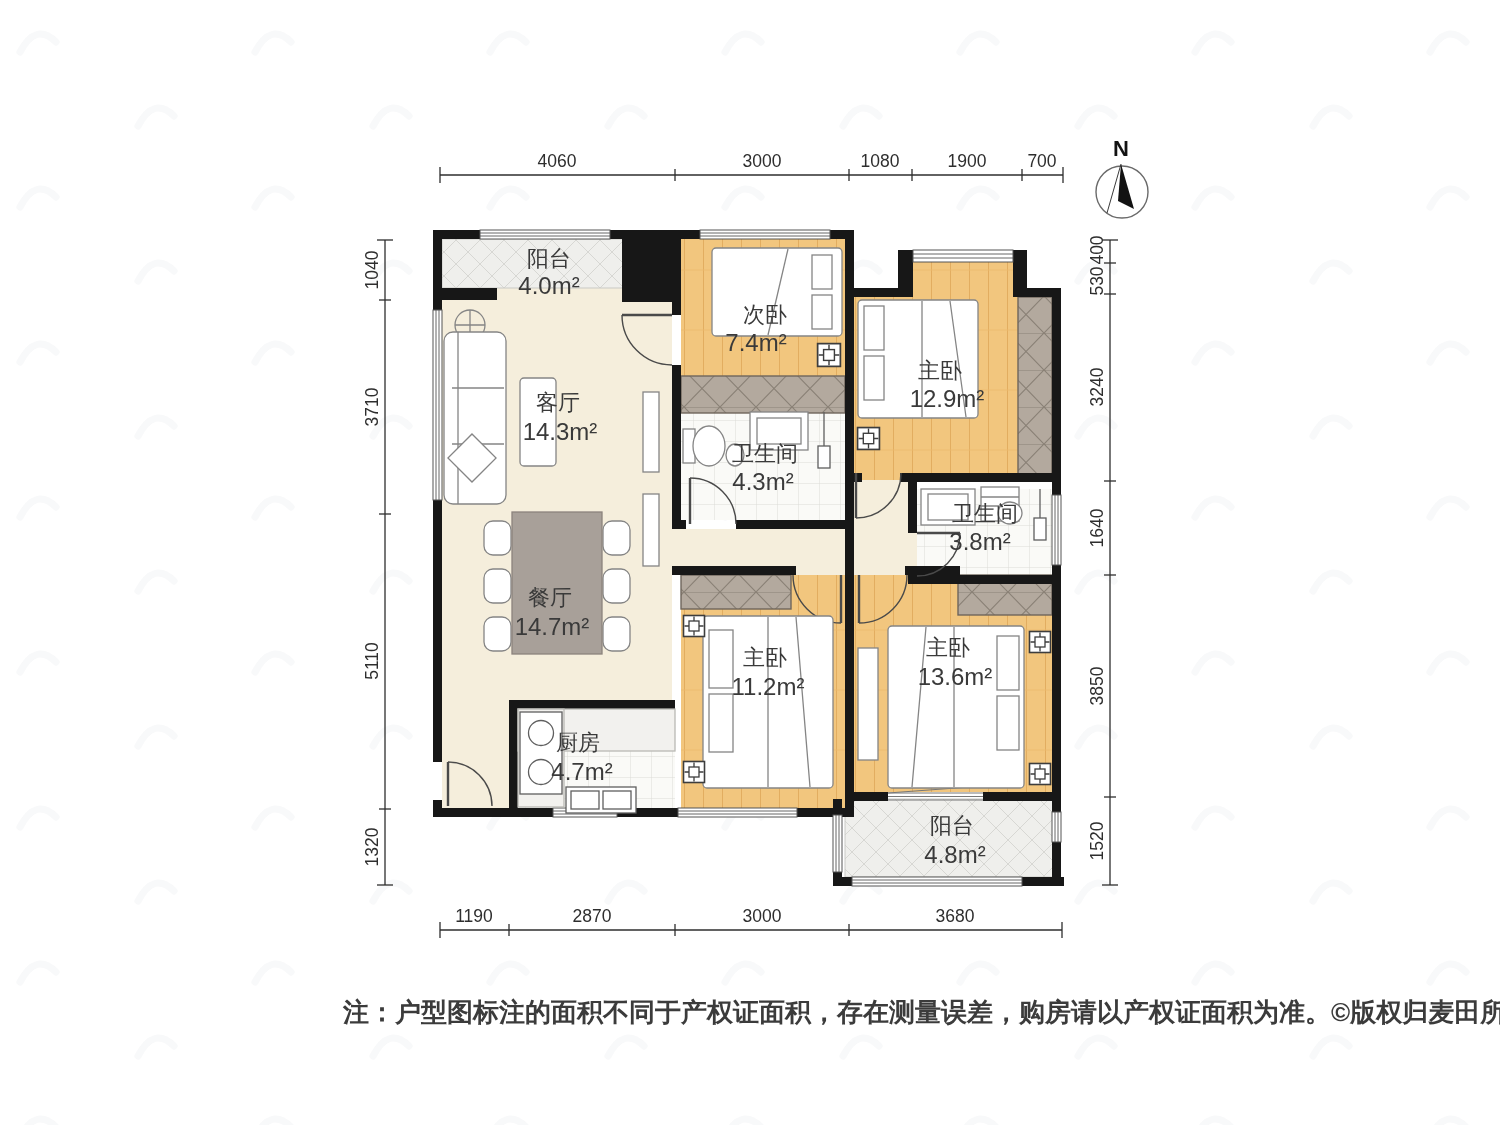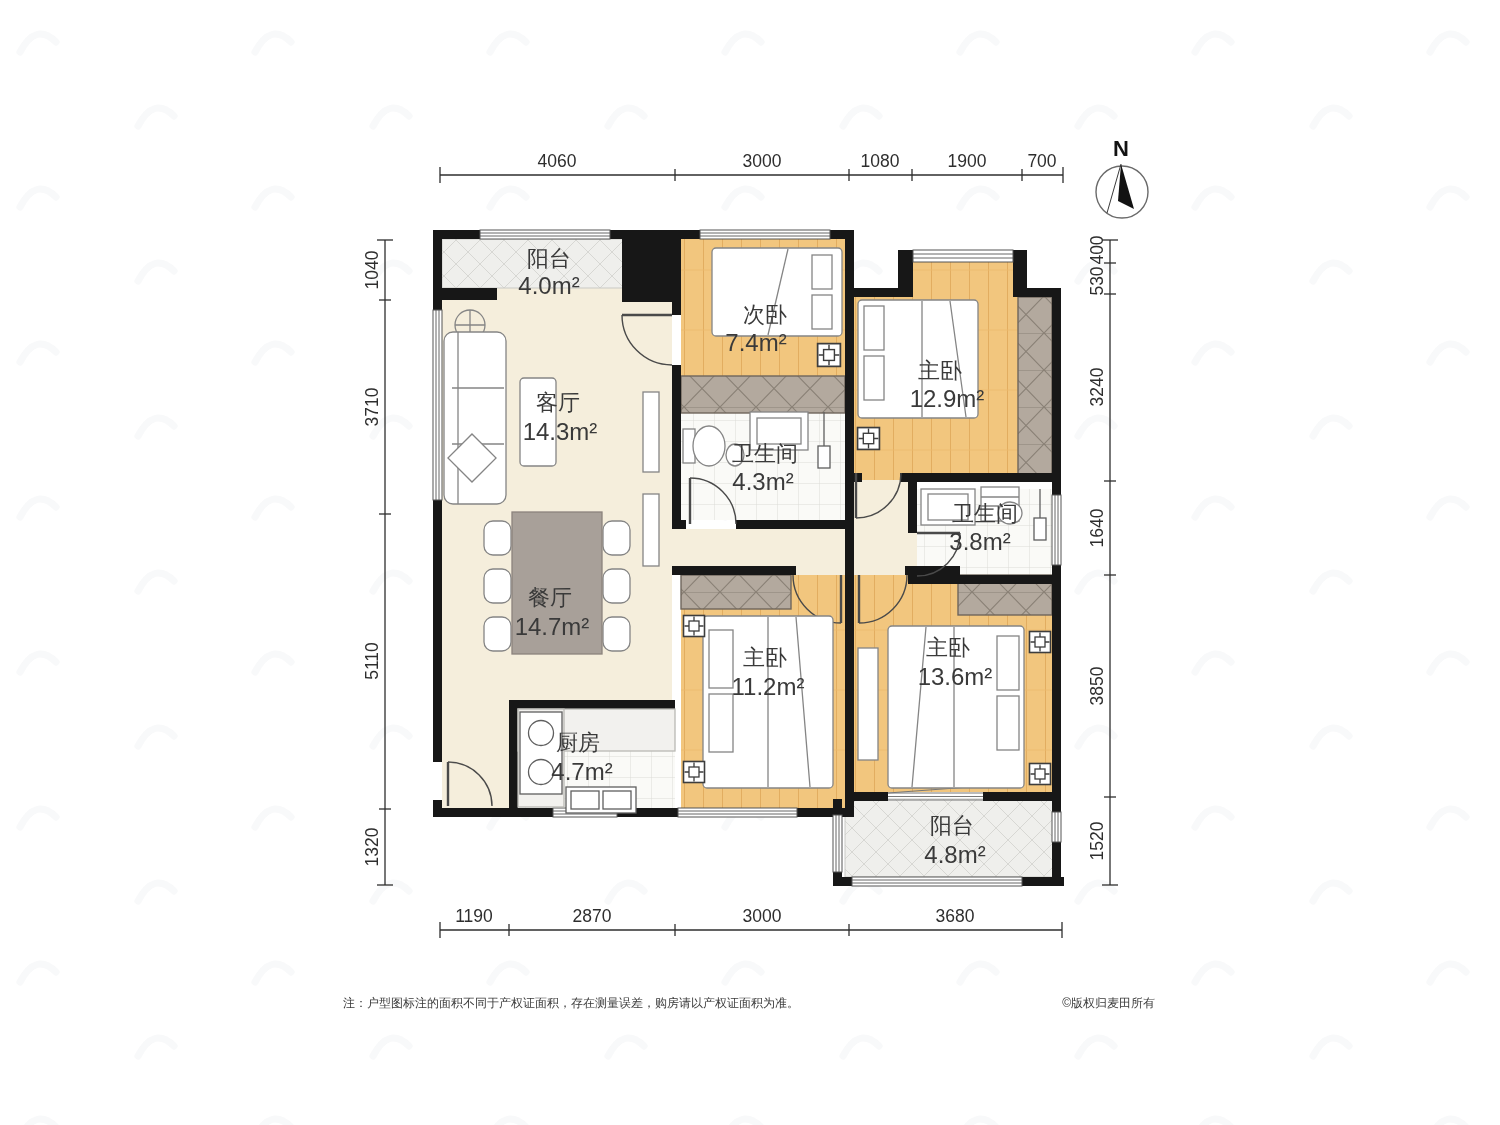--- a/index.html
+++ b/index.html
@@ -5,21 +5,21 @@
   html,body{margin:0;padding:0;background:#ffffff;}
   #canvas{position:relative;width:1500px;height:1125px;background:#ffffff;overflow:hidden;
           font-family:"Liberation Sans", sans-serif;}
   #plan-svg{position:absolute;left:0;top:0;}
   .room-name{font-size:22px;fill:#3a3a3a;}
   .room-area{font-size:24px;fill:#3a3a3a;}
   .dim-text{font-size:17.5px;fill:#2e2e2e;}
   .dim-line{stroke:#2e2e2e;stroke-width:1.3;}
   #footer{position:absolute;left:343px;top:995px;width:812px;display:flex;
           justify-content:space-between;align-items:flex-end;
-          font-size:12px;color:#3b3b3b;white-space:nowrap;}
+          font-size:26px;color:#3b3b3b;white-space:nowrap;font-weight:bold;}
 </style>
 </head>
 <body>
 
 <div id="canvas">
 <svg id="plan-svg" width="1500" height="1125" viewBox="0 0 1500 1125">
   <defs>
     <pattern id="woodp" width="19" height="60" patternUnits="userSpaceOnUse">
       <rect width="19" height="60" fill="#f2c67e"></rect>
       <path d="M0.5 0V60" stroke="#e2ad60" stroke-width="1"></path>

